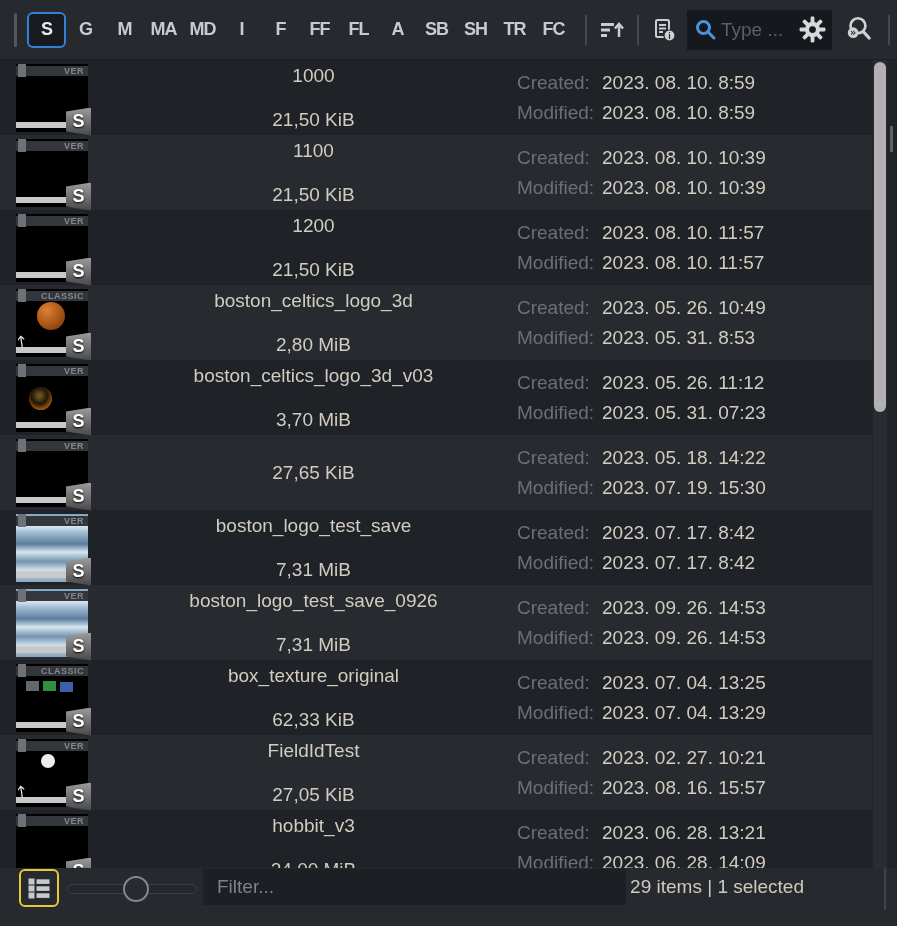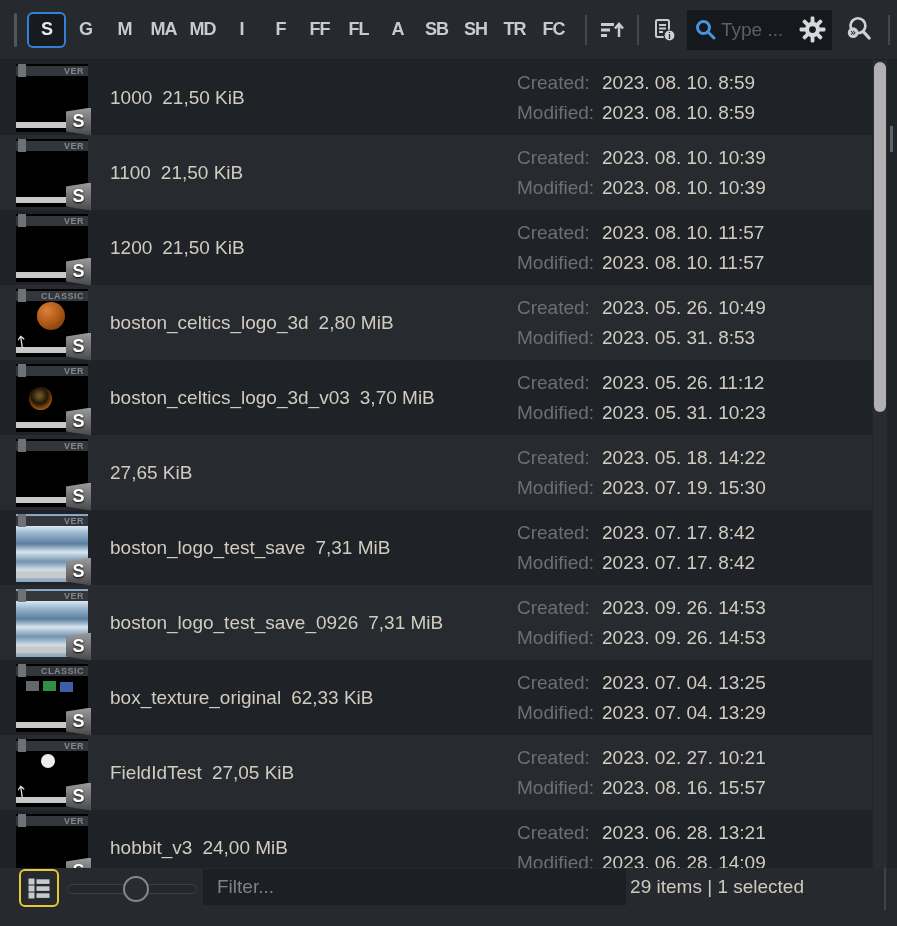--- a/index.html
+++ b/index.html
@@ -53,21 +53,21 @@
                  #d7e5ef 56%,#7393af 70%,#cedce7 82%,#89a5bc 100%);}
   .thumb.art-basketball::before{content:"";position:absolute;width:28px;height:28px;left:21px;top:13px;
       border-radius:50%;background:radial-gradient(circle at 35% 30%,#dd8038,#a85414 55%,#63300a);}
   .thumb.art-ball-glow::before{content:"";position:absolute;width:23px;height:23px;left:13px;top:23px;
       border-radius:50%;background:radial-gradient(circle at 45% 38%,#6b5420 8%,#221607 42%,#b96412 80%,#de9a2e);}
   .thumb.art-sphere::before{content:"";position:absolute;width:14px;height:14px;left:25px;top:15px;
       border-radius:50%;background:#ededed;}
   .thumb.art-boxes::before{content:"";position:absolute;width:13px;height:10px;left:27px;top:17px;
       background:#2e8f45;box-shadow:17px 1px 0 #3d5ea9,-17px 0 0 #63686e;}
 
-  .namecol{width:407px;display:flex;flex-direction:row;gap:10px;text-align:center;}
+  .namecol{width:407px;display:flex;flex-direction:column;gap:24px;text-align:center;}
   .name,.size{color:#d2ccc0;font-size:19px;line-height:20px;white-space:nowrap;}
   .datecol{display:flex;flex-direction:column;gap:10px;font-size:19px;line-height:20px;}
   .dline{display:flex;white-space:nowrap;}
   .dlabel{width:85px;color:#6b7078;flex:none;}
   .dvalue{color:#d2ccc0;}
 
   
   .scroll-area{position:absolute;left:872px;top:60px;width:25px;height:808px;background:#202327;}
   .scroll-track{position:absolute;left:1px;top:0;width:14px;height:100%;background:#292c31;}
   .scroll-thumb{position:absolute;left:2px;top:2px;width:12px;height:350px;background:#b2b0b3;border-radius:6px;}
@@ -261,21 +261,21 @@
           <div class="name">boston_celtics_logo_3d_v03</div>
           <div class="size">3,70 MiB</div>
         </div>
         <div class="datecol">
           <div class="dline">
             <span class="dlabel">Created:</span>
             <span class="dvalue">2023. 05. 26. 11:12</span>
           </div>
           <div class="dline">
             <span class="dlabel">Modified:</span>
-            <span class="dvalue">2023. 05. 31. 10:23</span>
+            <span class="dvalue">2023. 05. 31. 07:23</span>
           </div>
         </div>
       </div>
       <div class="row even">
         <div class="thumb art-black">
           <div class="strip"><span class="strip-tab"></span>VER</div>
           <div class="thumb-bar"></div>
           <div class="s-badge">S</div>
         </div>
         <div class="namecol">

